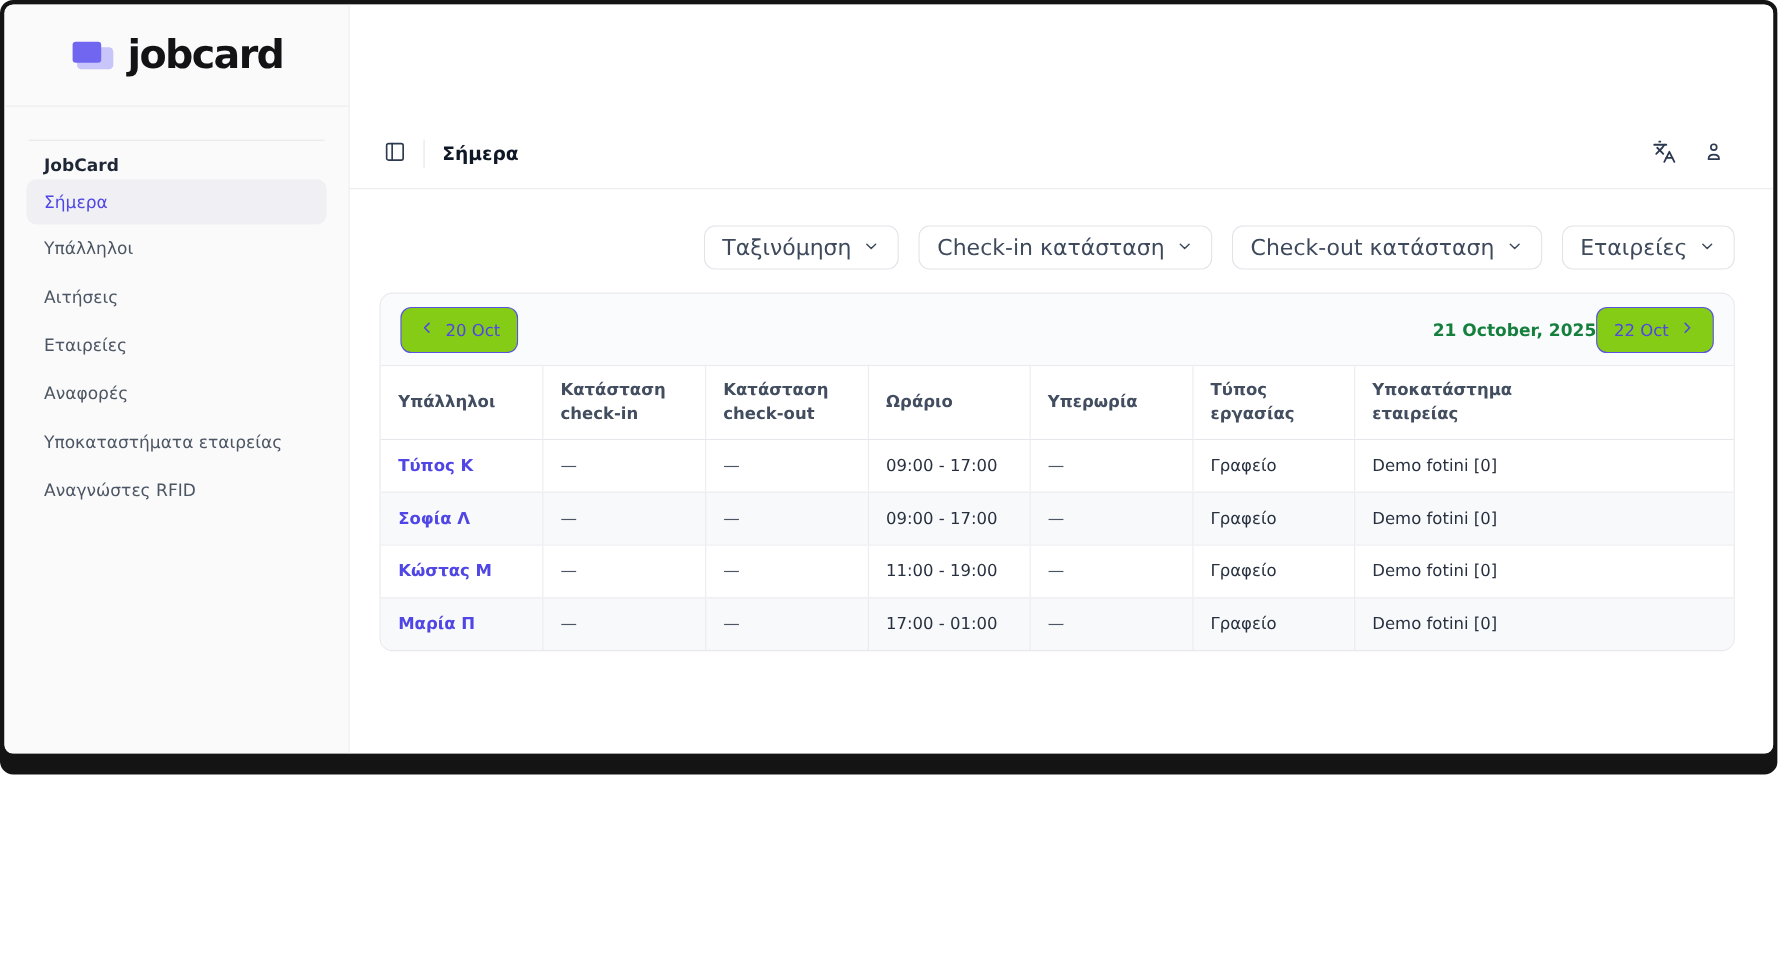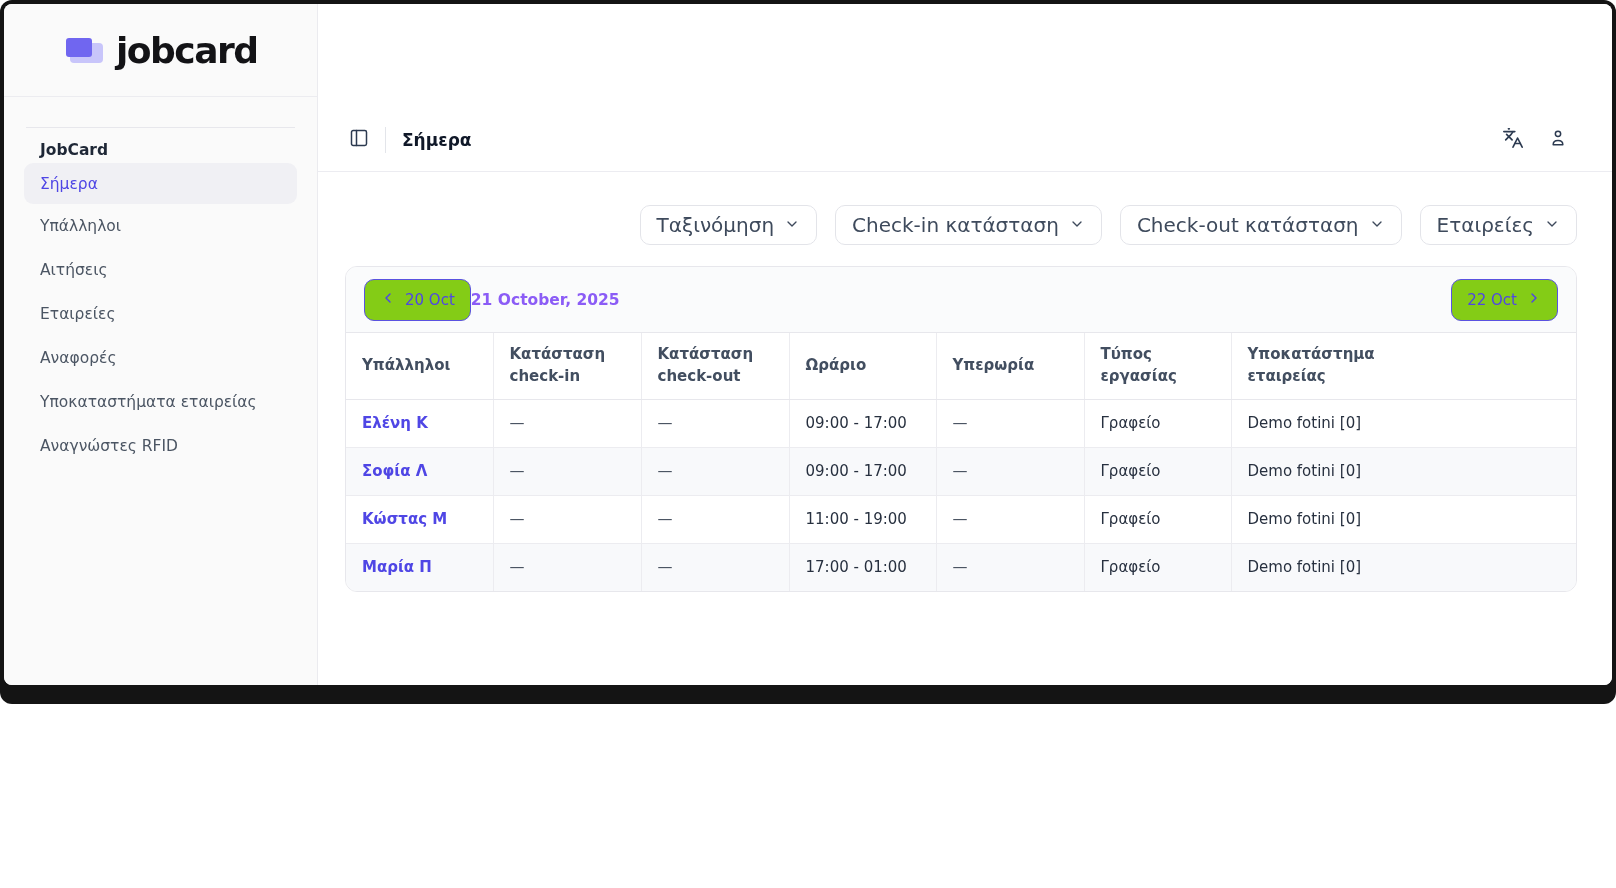--- a/index.html
+++ b/index.html
@@ -36,21 +36,21 @@
   .topbar-right { display:flex; align-items:center; gap:20px; }
 
   .filters { margin-top:33px; display:flex; justify-content:flex-end; gap:18px; }
   .filter-btn { height:40px; padding:0 16px; background:#fff; border:1px solid #e3e4e9; border-radius:10px; font-size:20px; color:#3e4a5c; display:flex; align-items:center; gap:10px; cursor:pointer; font-family:inherit; }
   .filter-btn svg { color:#3e4a5c; }
 
   
   .card { margin-top:21px; border:1px solid #e7e7ec; border-radius:12px; overflow:hidden; background:#fff; }
   .datenav { height:66px; background:#fafbfc; border-bottom:1px solid #e7e7ec; display:flex; align-items:center; padding:0 18px; }
   .date-btn { height:42px; padding:0 15px; background:#84cc16; border:1.5px solid #5a52e0; border-radius:10px; color:#4f46e5; font-size:15px; font-weight:500; display:flex; align-items:center; gap:9px; cursor:pointer; font-family:inherit; }
-  .date-current { flex:1; text-align:left; font-size:15.5px; font-weight:700; color:#8b5cf6; }
+  .date-current { flex:1; text-align:right; font-size:15.5px; font-weight:700; color:#15803d; }
 
   table { width:100%; border-collapse:collapse; table-layout:fixed; font-size:15px; }
   col.c1{width:147px} col.c2{width:148px} col.c3{width:148px} col.c4{width:147px} col.c5{width:148px} col.c6{width:147px}
   th, td { text-align:left; padding:0 16px; vertical-align:middle; }
   th { height:66px; font-weight:600; color:#424e60; line-height:1.45; border-bottom:1px solid #e7e7ec; background:#fff; }
   th + th, td + td { border-left:1px solid #ececf0; }
   th .hdr { display:block; max-width:125px; }
   th:nth-child(6) .hdr { max-width:100px; }
   th:nth-child(7) .hdr { max-width:150px; }
   td { height:48px; color:#27303f; }
@@ -214,21 +214,21 @@
                 <th>
                     <span class="hdr">Τύπος εργασίας</span>
                   </th>
                 <th>
                     <span class="hdr">Υποκατάστημα εταιρείας</span>
                   </th>
               </tr>
             </thead>
             <tbody>
               <tr>
-                <td><a class="emp-link">Ελένη Κ</a></td>
+                <td><a class="emp-link">Τύπος Κ</a></td>
                 <td><span class="dash">—</span></td>
                 <td><span class="dash">—</span></td>
                 <td><span>09:00 - 17:00</span></td>
                 <td><span class="dash">—</span></td>
                 <td><span>Γραφείο</span></td>
                 <td><span>Demo fotini [0]</span></td>
               </tr>
               <tr>
                 <td><a class="emp-link">Σοφία Λ</a></td>
                 <td><span class="dash">—</span></td>

